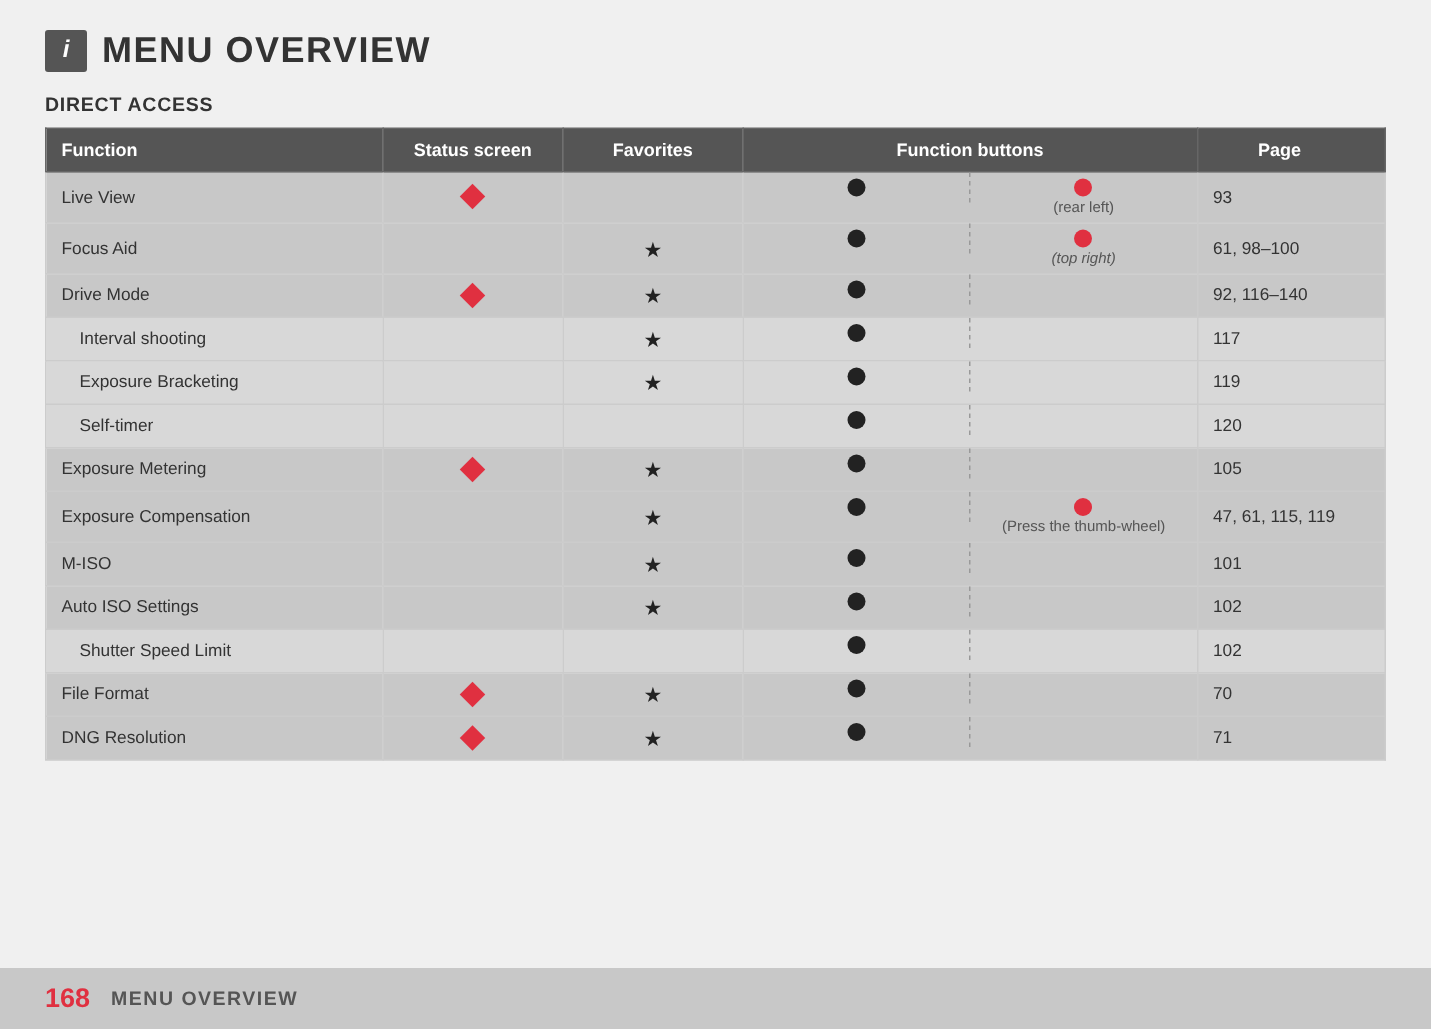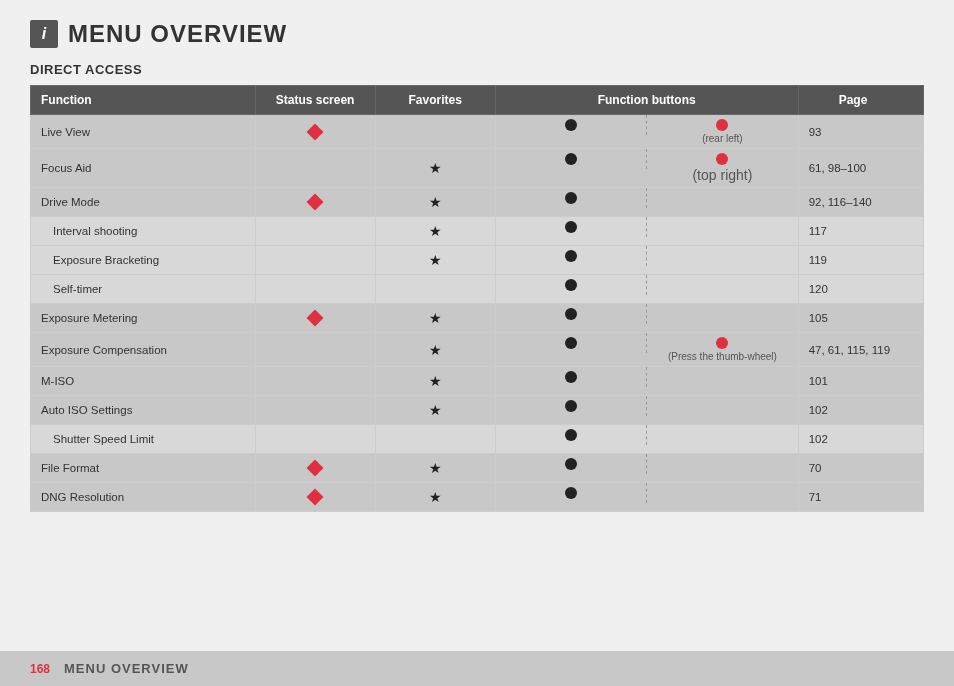--- a/index.html
+++ b/index.html
@@ -140,21 +140,21 @@
       position: fixed;
       bottom: 0;
       left: 0;
       width: 954px;
       background: #c8c8c8;
       padding: 10px 30px;
       display: flex;
       align-items: center;
     }
     .footer-page {
-      font-size: 12px;
+      font-size: 18px;
       font-weight: bold;
       color: #e03040;
       margin-right: 14px;
     }
     .footer-title {
       font-size: 13px;
       font-weight: bold;
       color: #555;
       letter-spacing: 1px;
     }
@@ -201,21 +201,21 @@
           <td>Focus Aid</td>
           <td class="td-center"></td>
           <td class="td-center"><span class="star">★</span></td>
           <td class="func-btn-cell" style="padding: 0px;">
             <div class="func-btn-inner">
               <div class="func-btn-left-part">
                 <span class="circle-black"></span>
               </div>
               <div class="func-btn-right-part">
                 <span class="circle-red"></span>
-                <span style="font-size: 14px; color: rgb(85, 85, 85); margin-top: 2px;">(top right)</span>
+                <span style="font-size: 10px; color: rgb(85, 85, 85); margin-top: 2px; font-style: italic;">(top right)</span>
               </div>
             </div>
           </td>
           <td>61, 98–100</td>
         </tr>
         <tr class="row-main">
           <td>Drive Mode</td>
           <td class="td-center"><span class="diamond"></span></td>
           <td class="td-center"><span class="star">★</span></td>
           <td class="func-btn-cell" style="padding: 0px;">

